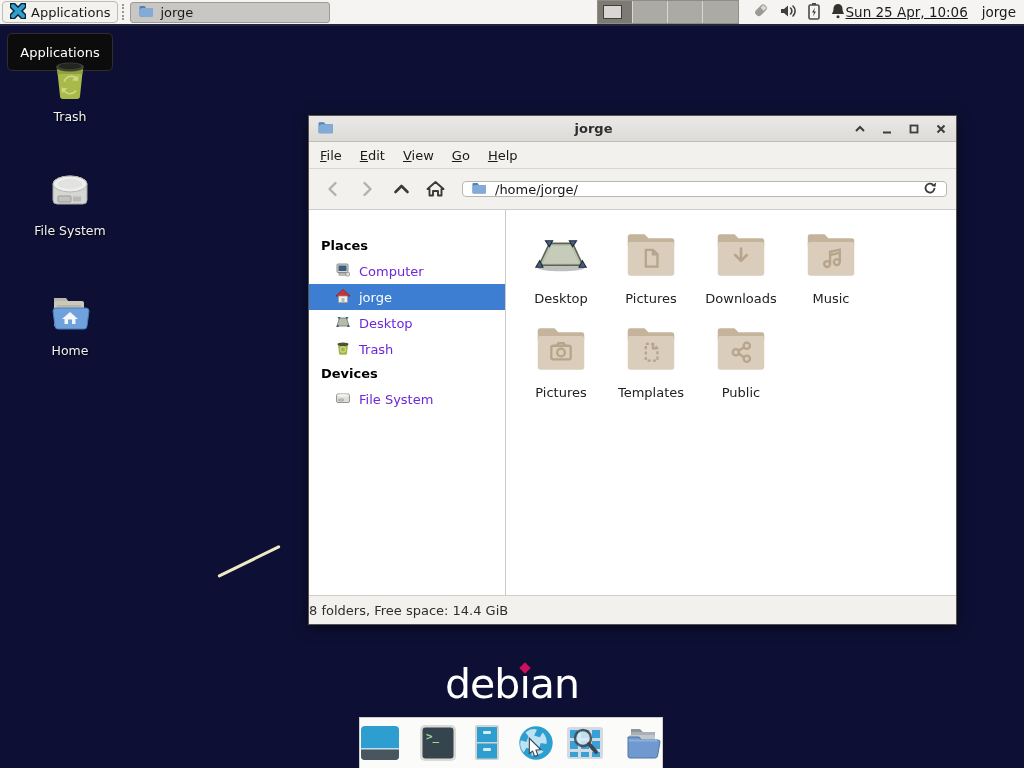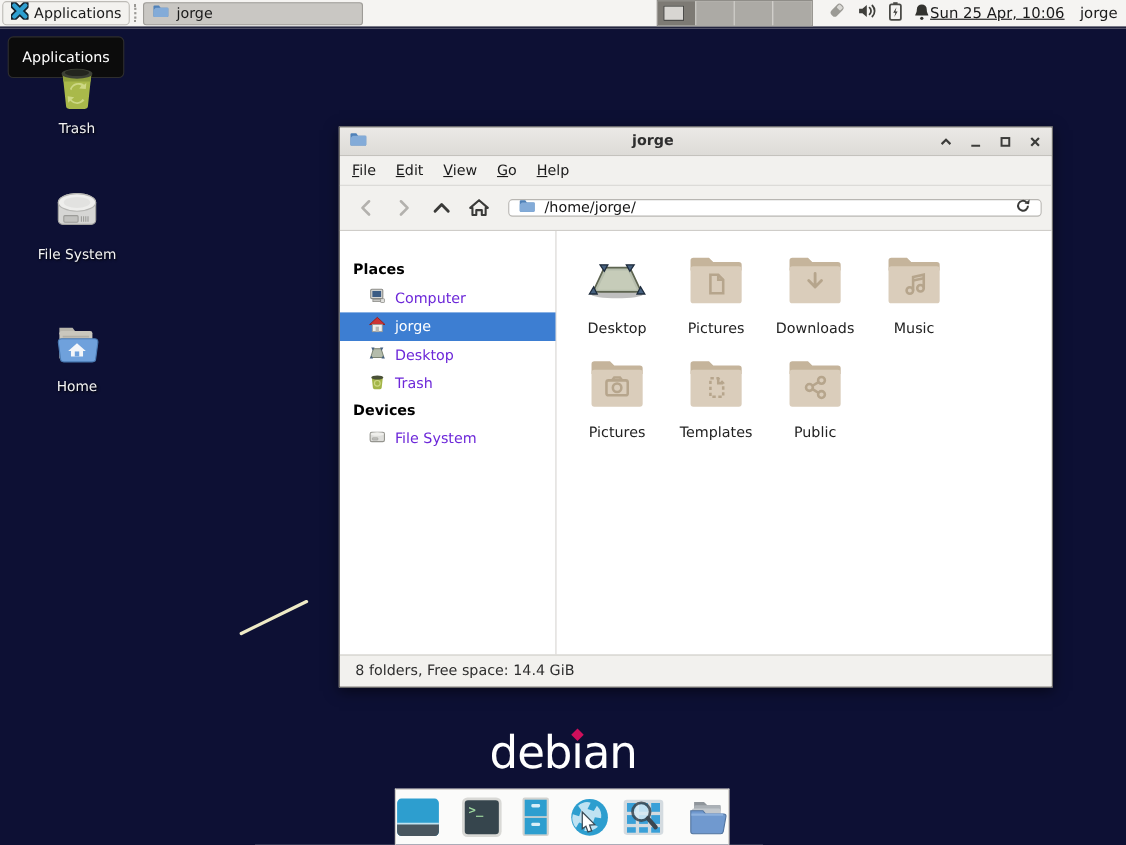--- a/index.html
+++ b/index.html
@@ -78,21 +78,21 @@
   .body-row { flex:1; display:flex; min-height:0; }
   .sidebar { width:197px; background:#ffffff; border-right:1px solid #cdcbc7; padding-top:24px; }
   .side-head { font-weight:bold; font-size:13px; padding:4px 12px 5px; color:#000; }
   .side-item { display:flex; align-items:center; gap:8px; height:26px; padding-left:26px; color:#6d28d9; }
   .side-item.selected { background:#3d7ed2; color:#ffffff; }
   .main { flex:1; background:#ffffff; padding:14px 0 0 10px; display:flex; flex-wrap:wrap;
           align-content:flex-start; }
   .cell { width:90px; height:94px; display:flex; flex-direction:column; align-items:center; }
   .cell .fname { margin-top:2px; font-size:13px; color:#222; }
   .statusbar { height:29px; background:#f2f1ee; border-top:1px solid #cfcdc9;
-               display:flex; align-items:center; padding-left:14px; font-size:13px; color:#2e2e2e; }
+               display:flex; align-items:center; font-size:13px; color:#2e2e2e; }
 </style>
 </head>
 <body>
 
 <div class="screen" style="background: rgb(13, 16, 52);">
 
   <div class="panel">
     <div class="pnl-btn">
       <span>
         <svg width="16" height="16" viewBox="0 0 16 16">

